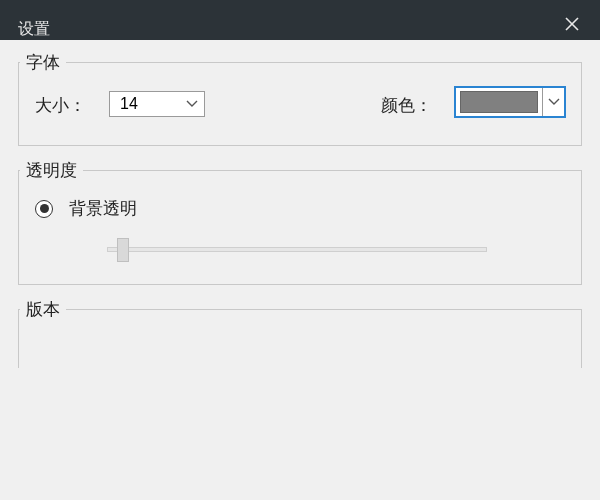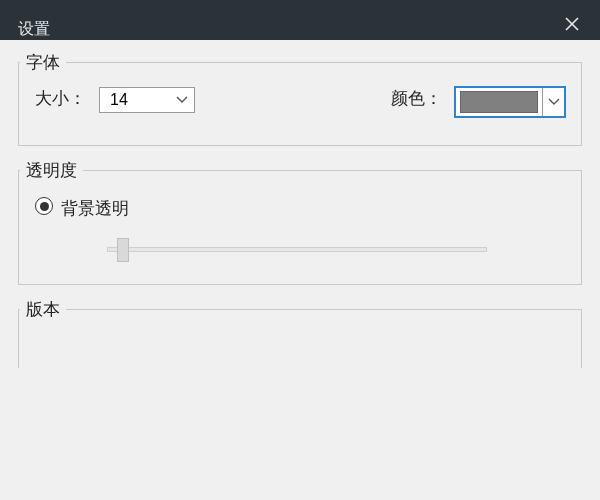--- a/index.html
+++ b/index.html
@@ -58,21 +58,22 @@
     color: #222;
   }
   .fieldset.last {
     border-bottom: none;
     margin-bottom: 0;
     padding-bottom: 40px;
   }
 
   .row {
     display: flex;
-    align-items: flex-start;
+    align-items: flex-end;
+    gap: 10px;
     margin: 6px 0;
   }
   .label {
     font-size: 17px;
     color: #222;
     min-width: 64px;
   }
   .combo {
     display: flex;
     align-items: center;
@@ -109,21 +110,22 @@
   }
   .color-combo .chev {
     width: 22px; height: 100%;
     display: flex; align-items: center; justify-content: center;
     border-left: 1px solid #9a9a9a;
   }
   svg.chevron { stroke: #555; stroke-width: 1.4; fill: none; }
 
   .radio-row {
     display: flex;
-    gap: 8px;
+    align-items: center;
+    gap: 16px;
     margin: 8px 0;
     cursor: pointer;
   }
   .radio {
     width: 18px; height: 18px;
     border: 1.6px solid #333;
     border-radius: 50%;
     display: flex; align-items: center; justify-content: center;
     background: #fff;
   }

